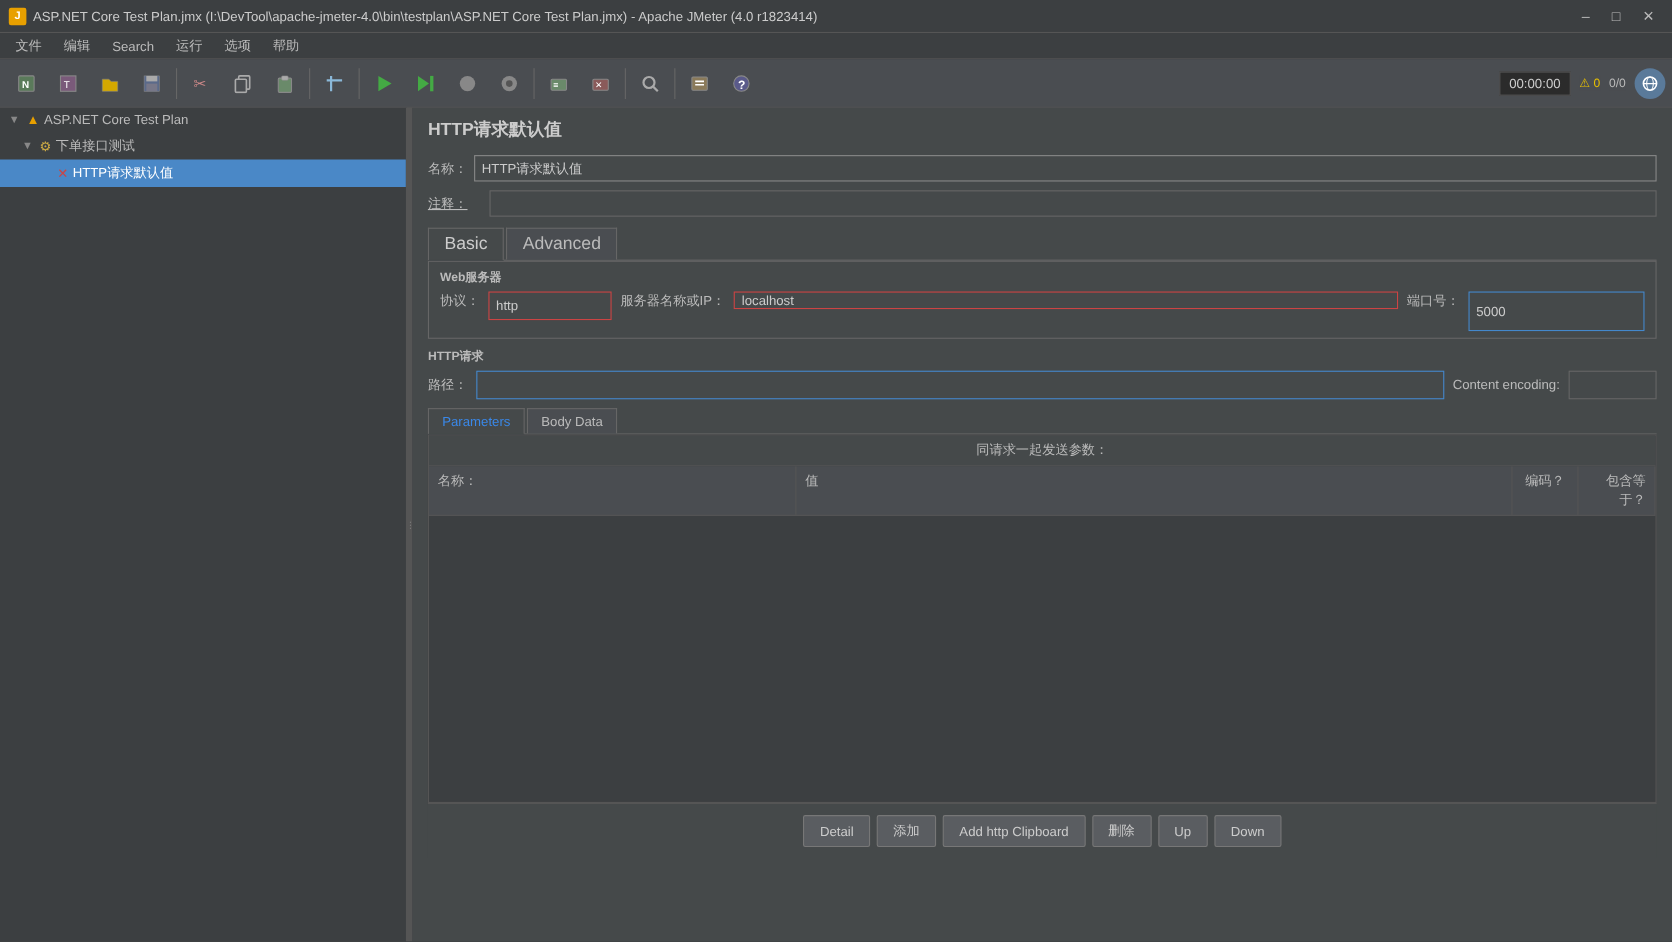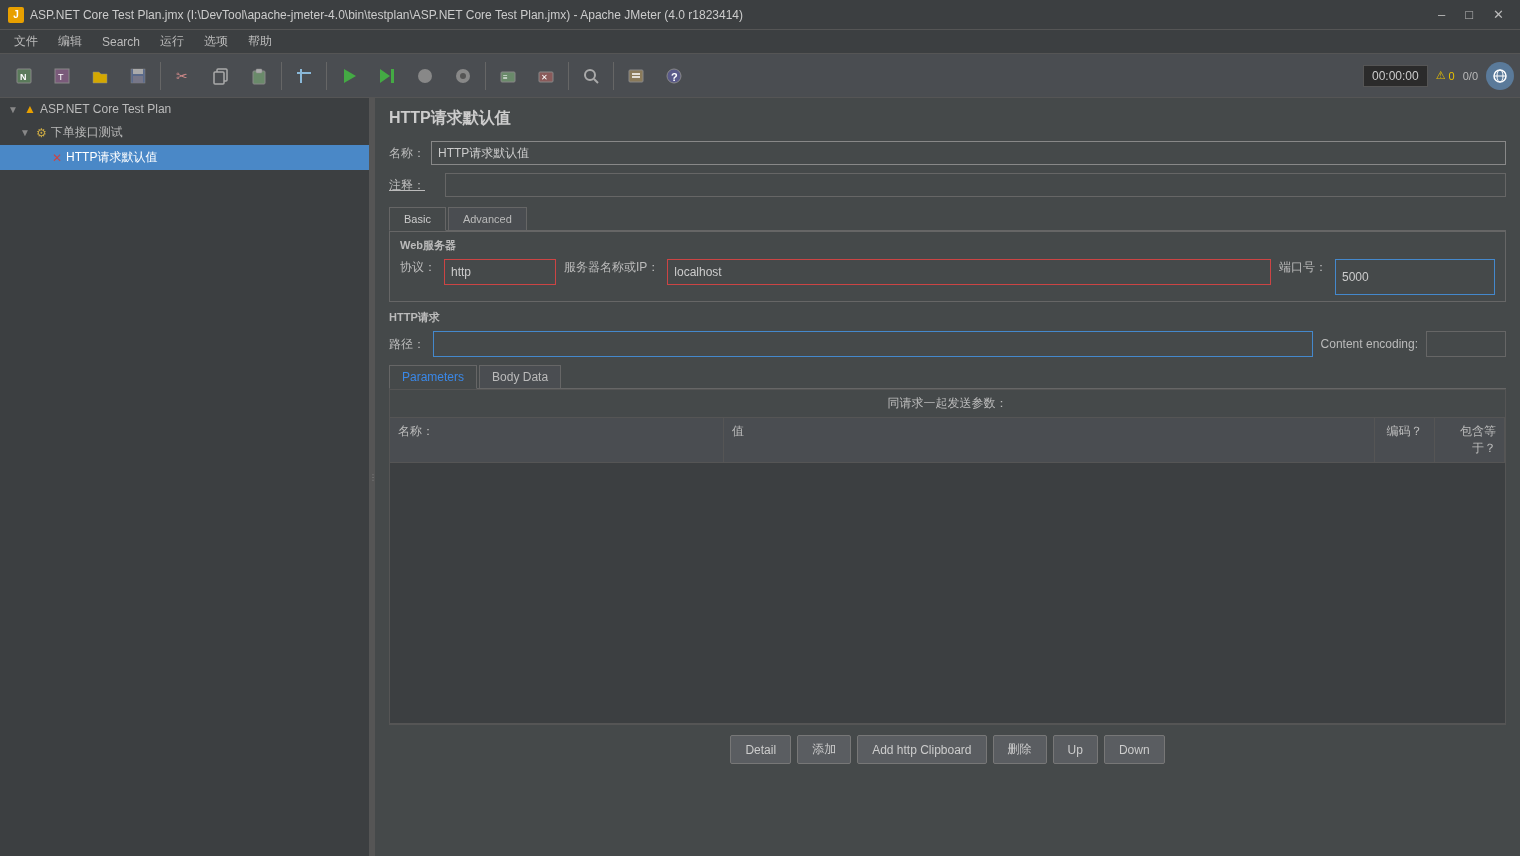--- a/index.html
+++ b/index.html
@@ -236,21 +236,21 @@
       border-bottom: 1px solid #666;
       margin-bottom: 0;
     }
     .tab-btn {
       padding: 5px 14px;
       background: #4a4d51;
       border: 1px solid #666;
       border-bottom: none;
       color: #bbb;
       cursor: pointer;
-      font-size: 11px;
+      font-size: 16px;
       margin-right: 2px;
     }
     .tab-btn.active {
       background: #45494a;
       color: #ccc;
       border-bottom: 1px solid #45494a;
       margin-bottom: -1px;
     }
 
     
@@ -278,21 +278,21 @@
       height: 26px;
       width: 112px;
       outline: none;
     }
     .server-input-host {
       background: #45494a;
       border: 1px solid #cc4444;
       color: #ccc;
       padding: 3px 6px;
       font-size: 12px;
-      height: 26px;
+      height: 16px;
       flex: 1;
       outline: none;
     }
     .server-input-port {
       background: #45494a;
       border: 1px solid #4488cc;
       color: #ccc;
       padding: 3px 6px;
       font-size: 12px;
       height: 36px;

